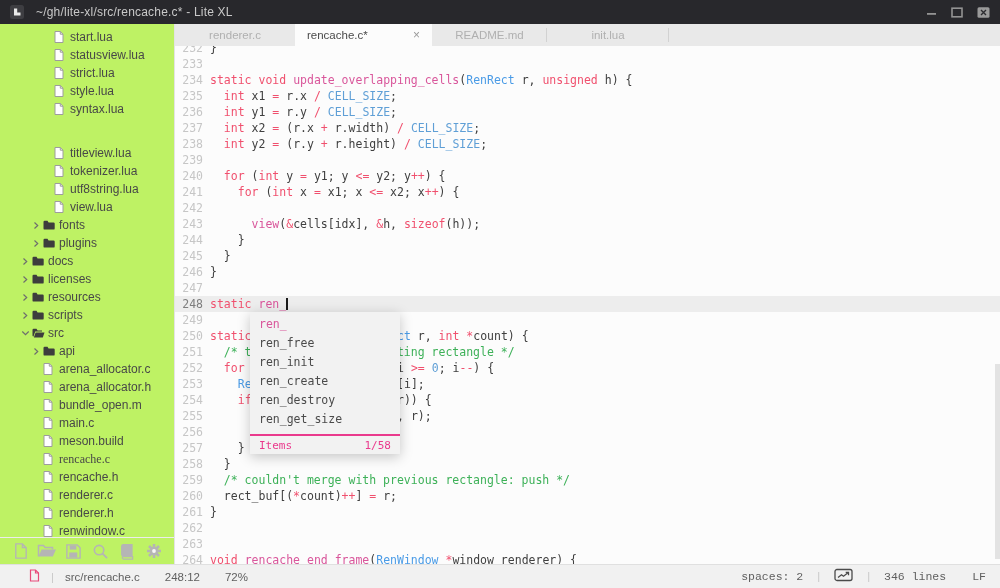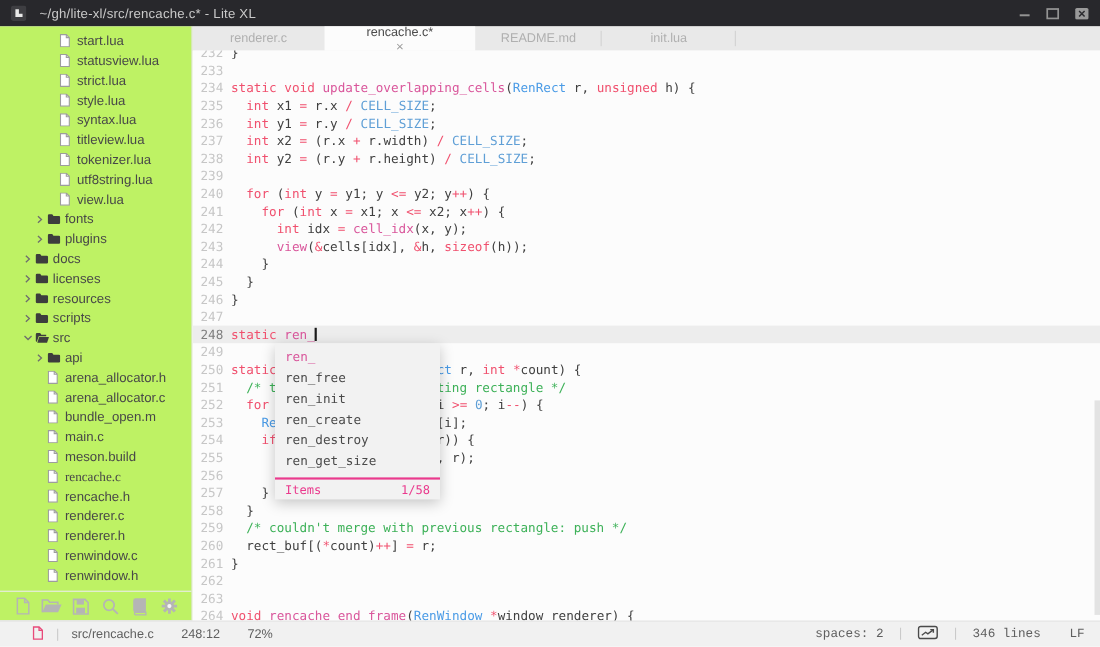--- a/index.html
+++ b/index.html
@@ -149,21 +149,21 @@
           <div class="tree-row" style="padding-left: 43px;">
             <span class="arrow"></span>
             <span class="t-icon">
               <svg width="10" height="12" viewBox="0 0 10 12">
                 <path d="M1 0.5 h5.3 L9 3.2 v8.3 h-8 z" fill="#ffffff" stroke="#9d9d9d"></path>
                 <path d="M6.3 0.5 v2.7 h2.7" fill="none" stroke="#9d9d9d"></path>
               </svg>
             </span>
             <span>syntax.lua</span>
           </div>
-          <div class="tree-row" style="padding-left: 43px;">
+          <div class="tree-row" style="padding-left: 43px; margin-top: 26px;">
             <span class="arrow"></span>
             <span class="t-icon">
               <svg width="10" height="12" viewBox="0 0 10 12">
                 <path d="M1 0.5 h5.3 L9 3.2 v8.3 h-8 z" fill="#ffffff" stroke="#9d9d9d"></path>
                 <path d="M6.3 0.5 v2.7 h2.7" fill="none" stroke="#9d9d9d"></path>
               </svg>
             </span>
             <span>titleview.lua</span>
           </div>
           <div class="tree-row" style="padding-left: 43px;">
@@ -302,31 +302,31 @@
             <span>api</span>
           </div>
           <div class="tree-row" style="padding-left: 32px;">
             <span class="arrow"></span>
             <span class="t-icon">
               <svg width="10" height="12" viewBox="0 0 10 12">
                 <path d="M1 0.5 h5.3 L9 3.2 v8.3 h-8 z" fill="#ffffff" stroke="#9d9d9d"></path>
                 <path d="M6.3 0.5 v2.7 h2.7" fill="none" stroke="#9d9d9d"></path>
               </svg>
             </span>
+            <span>arena_allocator.c</span>
+          </div>
+          <div class="tree-row" style="padding-left: 32px;">
+            <span class="arrow"></span>
+            <span class="t-icon">
+              <svg width="10" height="12" viewBox="0 0 10 12">
+                <path d="M1 0.5 h5.3 L9 3.2 v8.3 h-8 z" fill="#ffffff" stroke="#9d9d9d"></path>
+                <path d="M6.3 0.5 v2.7 h2.7" fill="none" stroke="#9d9d9d"></path>
+              </svg>
+            </span>
             <span>arena_allocator.h</span>
-          </div>
-          <div class="tree-row" style="padding-left: 32px;">
-            <span class="arrow"></span>
-            <span class="t-icon">
-              <svg width="10" height="12" viewBox="0 0 10 12">
-                <path d="M1 0.5 h5.3 L9 3.2 v8.3 h-8 z" fill="#ffffff" stroke="#9d9d9d"></path>
-                <path d="M6.3 0.5 v2.7 h2.7" fill="none" stroke="#9d9d9d"></path>
-              </svg>
-            </span>
-            <span>arena_allocator.c</span>
           </div>
           <div class="tree-row" style="padding-left: 32px;">
             <span class="arrow"></span>
             <span class="t-icon">
               <svg width="10" height="12" viewBox="0 0 10 12">
                 <path d="M1 0.5 h5.3 L9 3.2 v8.3 h-8 z" fill="#ffffff" stroke="#9d9d9d"></path>
                 <path d="M6.3 0.5 v2.7 h2.7" fill="none" stroke="#9d9d9d"></path>
               </svg>
             </span>
             <span>bundle_open.m</span>
@@ -454,21 +454,21 @@
             </svg>
           </span>
         </div>
     </div>
 
     <div class="content">
       <div class="tabbar" id="tabbar">
           <div class="tab" style="width: 120px;">
             <span>renderer.c</span>
           </div>
-          <div class="tab active" style="width: 137px; flex-direction: column;">
+          <div class="tab active" style="width: 137px;">
             <span>rencache.c*</span>
             <span class="close">×</span>
           </div>
           <div class="tab divider" style="width: 115px;">
             <span>README.md</span>
           </div>
           <div class="tab divider" style="width: 122px;">
             <span>init.lua</span>
           </div>
         </div>
@@ -478,21 +478,21 @@
             <div class="line"><span class="num">232</span><span class="txt"><span>}</span></span></div>
             <div class="line"><span class="num">233</span><span class="txt"></span></div>
             <div class="line"><span class="num">234</span><span class="txt"><span class="kw">static</span><span> </span><span class="kw">void</span><span> </span><span class="fn">update_overlapping_cells</span><span>(</span><span class="ty">RenRect</span><span> r, </span><span class="kw">unsigned</span><span> h) {</span></span></div>
             <div class="line"><span class="num">235</span><span class="txt"><span>  </span><span class="kw">int</span><span> x1 </span><span class="op">=</span><span> r.x </span><span class="op">/</span><span> </span><span class="lit">CELL_SIZE</span><span>;</span></span></div>
             <div class="line"><span class="num">236</span><span class="txt"><span>  </span><span class="kw">int</span><span> y1 </span><span class="op">=</span><span> r.y </span><span class="op">/</span><span> </span><span class="lit">CELL_SIZE</span><span>;</span></span></div>
             <div class="line"><span class="num">237</span><span class="txt"><span>  </span><span class="kw">int</span><span> x2 </span><span class="op">=</span><span> (r.x </span><span class="op">+</span><span> r.width) </span><span class="op">/</span><span> </span><span class="lit">CELL_SIZE</span><span>;</span></span></div>
             <div class="line"><span class="num">238</span><span class="txt"><span>  </span><span class="kw">int</span><span> y2 </span><span class="op">=</span><span> (r.y </span><span class="op">+</span><span> r.height) </span><span class="op">/</span><span> </span><span class="lit">CELL_SIZE</span><span>;</span></span></div>
             <div class="line"><span class="num">239</span><span class="txt"></span></div>
             <div class="line"><span class="num">240</span><span class="txt"><span>  </span><span class="kw">for</span><span> (</span><span class="kw">int</span><span> y </span><span class="op">=</span><span> y1; y </span><span class="op">&lt;=</span><span> y2; y</span><span class="op">++</span><span>) {</span></span></div>
             <div class="line"><span class="num">241</span><span class="txt"><span>    </span><span class="kw">for</span><span> (</span><span class="kw">int</span><span> x </span><span class="op">=</span><span> x1; x </span><span class="op">&lt;=</span><span> x2; x</span><span class="op">++</span><span>) {</span></span></div>
-            <div class="line"><span class="num">242</span><span class="txt"><span>      </span><span class="kw">int</span><span> idx </span><span class="op">=</span><span> </span><span class="fn">cell_idx</span><span>(x, y);</span></span></div>
+            <div class="line"><span class="num">242</span></div>
             <div class="line"><span class="num">243</span><span class="txt"><span>      </span><span class="fn">view</span><span>(</span><span class="op">&amp;</span><span>cells[idx], </span><span class="op">&amp;</span><span>h, </span><span class="kw">sizeof</span><span>(h));</span></span></div>
             <div class="line"><span class="num">244</span><span class="txt"><span>    }</span></span></div>
             <div class="line"><span class="num">245</span><span class="txt"><span>  }</span></span></div>
             <div class="line"><span class="num">246</span><span class="txt"><span>}</span></span></div>
             <div class="line"><span class="num">247</span><span class="txt"></span></div>
             <div class="line cur"><span class="num">248</span><span class="txt"><span class="kw">static</span><span> </span><span class="fn">ren_</span><span class="caret"></span></span></div>
             <div class="line"><span class="num">249</span><span class="txt"></span></div>
             <div class="line"><span class="num">250</span><span class="txt"><span class="kw">static</span><span> </span><span class="kw">void</span><span> </span><span class="fn">push_rect</span><span>(</span><span class="ty">RenRect</span><span> r, </span><span class="kw">int</span><span> </span><span class="op">*</span><span>count) {</span></span></div>
             <div class="line"><span class="num">251</span><span class="txt"><span class="cm">  /* try to merge with existing rectangle */</span></span></div>
             <div class="line"><span class="num">252</span><span class="txt"><span>  </span><span class="kw">for</span><span> (</span><span class="kw">int</span><span> i </span><span class="op">=</span><span> </span><span class="op">*</span><span>count </span><span class="op">-</span><span> </span><span class="lit">1</span><span>; i </span><span class="op">&gt;=</span><span> </span><span class="lit">0</span><span>; i</span><span class="op">--</span><span>) {</span></span></div>

